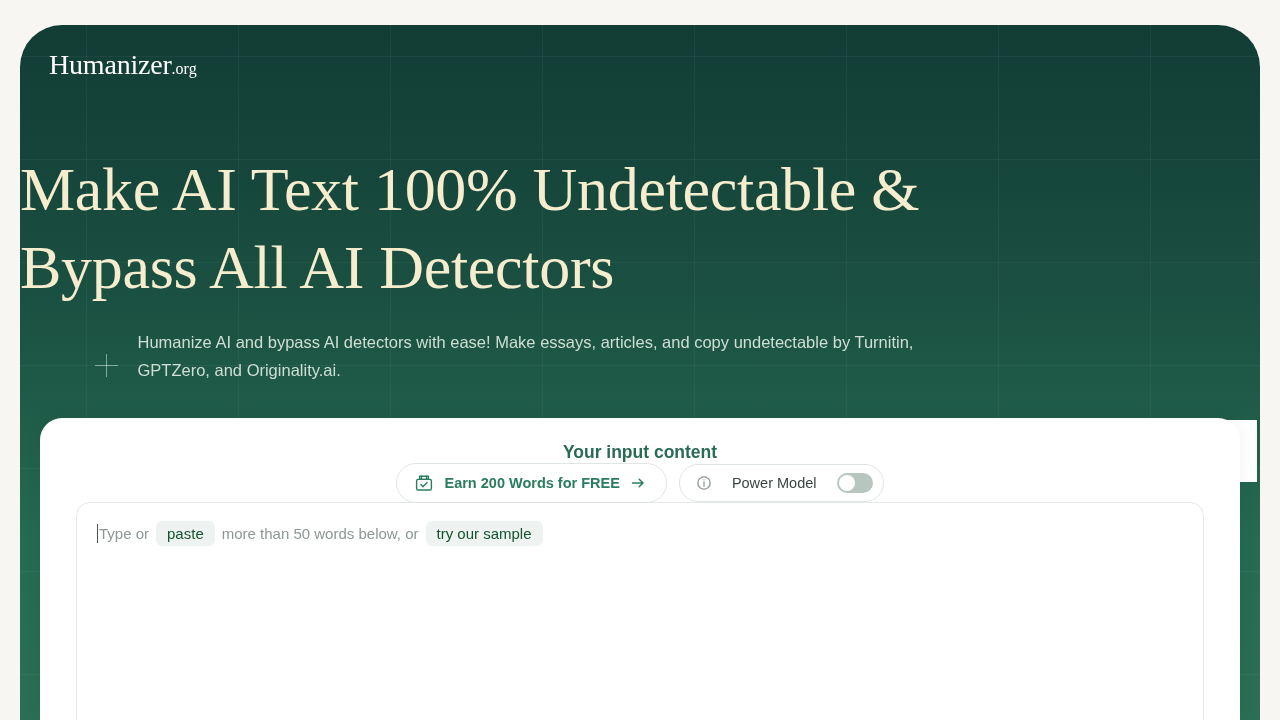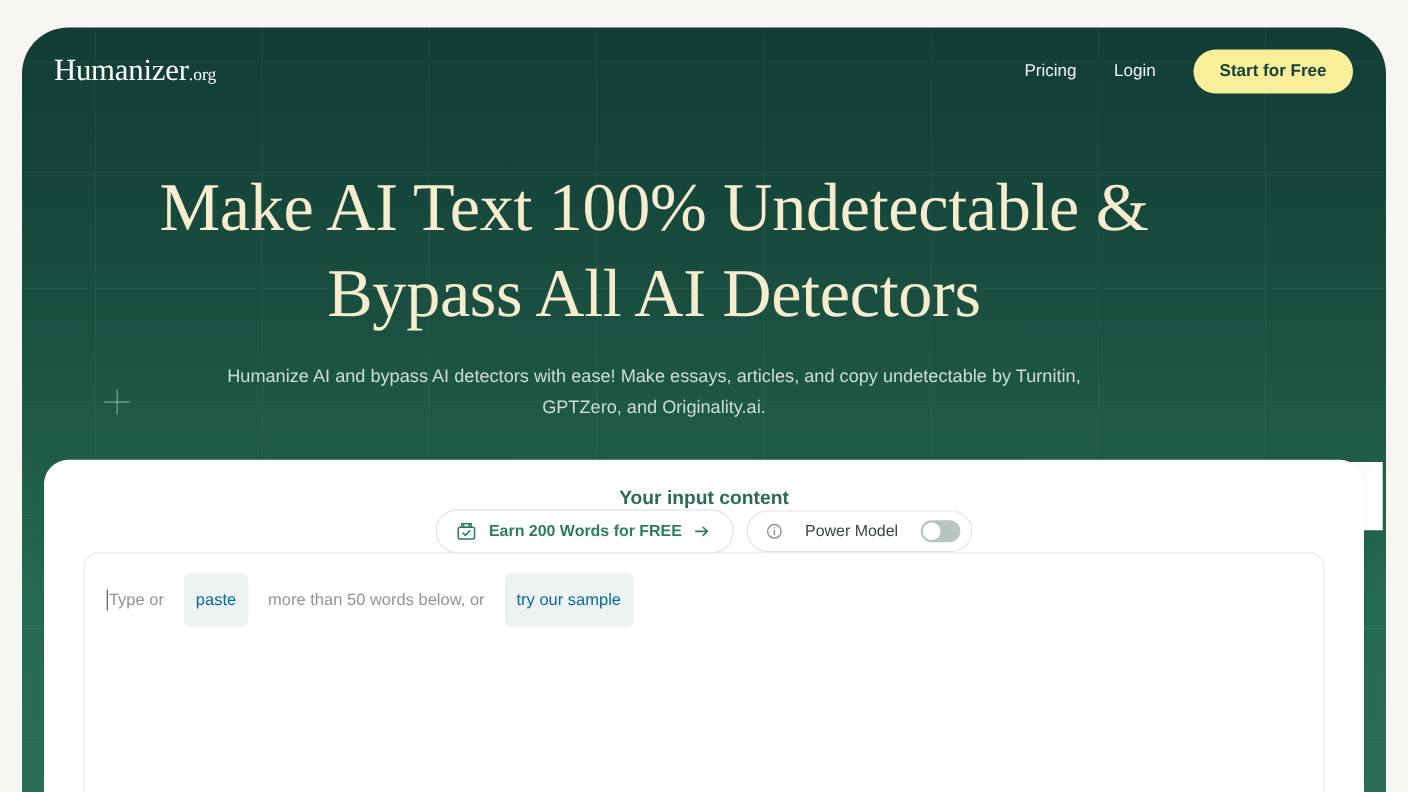--- a/index.html
+++ b/index.html
@@ -116,23 +116,22 @@
     white-space: nowrap;
     font-family: "Liberation Sans", sans-serif;
   }
 
   
   #hero-text {
     position: absolute;
     left: 20px;
     top: 150px;
     width: 1085px;
-    text-align: center;
+    text-align: left;
     z-index: 5;
-    margin-left: 32px;
   }
   #headline {
     color: #f6ecce;
     font-family: "Liberation Serif", "DejaVu Serif", serif;
     font-size: 62px;
     line-height: 78px;
     font-weight: normal;
     letter-spacing: -0.3px;
   }
   #subheadline {
@@ -270,24 +269,24 @@
   #text-caret {
     display: inline-block;
     width: 1px;
     height: 19px;
     background: #4a5250;
     margin-right: 1px;
     vertical-align: middle;
   }
   .chip {
     background: #eef3f1;
-    color: #0369a1;
+    color: #14532d;
     border-radius: 6px;
-    padding: 16px 11px;
-    margin: 0 18px;
+    padding: 4px 11px;
+    margin: 0 7px;
     cursor: pointer;
     font-size: 15px;
   }
   .plain { color: #8d9794; }
 
   svg { display: block; }
 </style>
 </head>
 <body>
 
@@ -296,25 +295,20 @@
   <div id="grid-marker"></div>
 </div>
 
 <header id="site-header">
 
   <div id="logo">
     <span>Humanizer</span>
       <span class="logo-suffix">.org</span>
   </div>
 
-  <nav id="nav">
-    <a class="nav-link" href="#">Pricing</a>
-    <a class="nav-link" href="#">Login</a>
-    <button id="cta-button">Start for Free</button>
-  </nav>
 
 </header>
 
 <div id="hero-text">
   <h1 id="headline">Make AI Text 100% Undetectable &amp; Bypass All AI Detectors</h1>
   <p id="subheadline">Humanize AI and bypass AI detectors with ease! Make essays, articles, and copy undetectable by Turnitin, GPTZero, and Originality.ai.</p>
 </div>
 
 <div id="tips-tab">
   <span>

